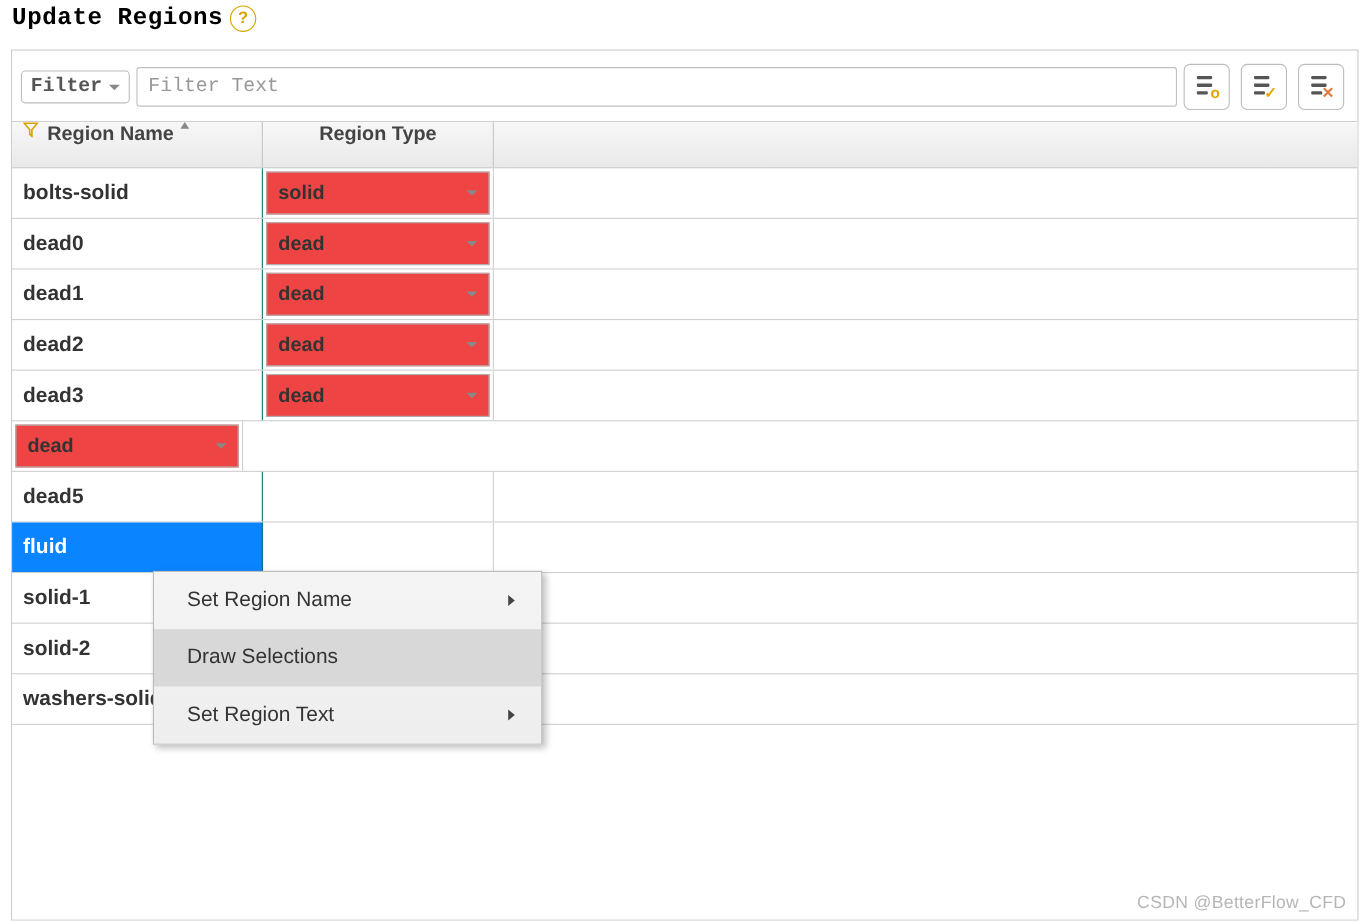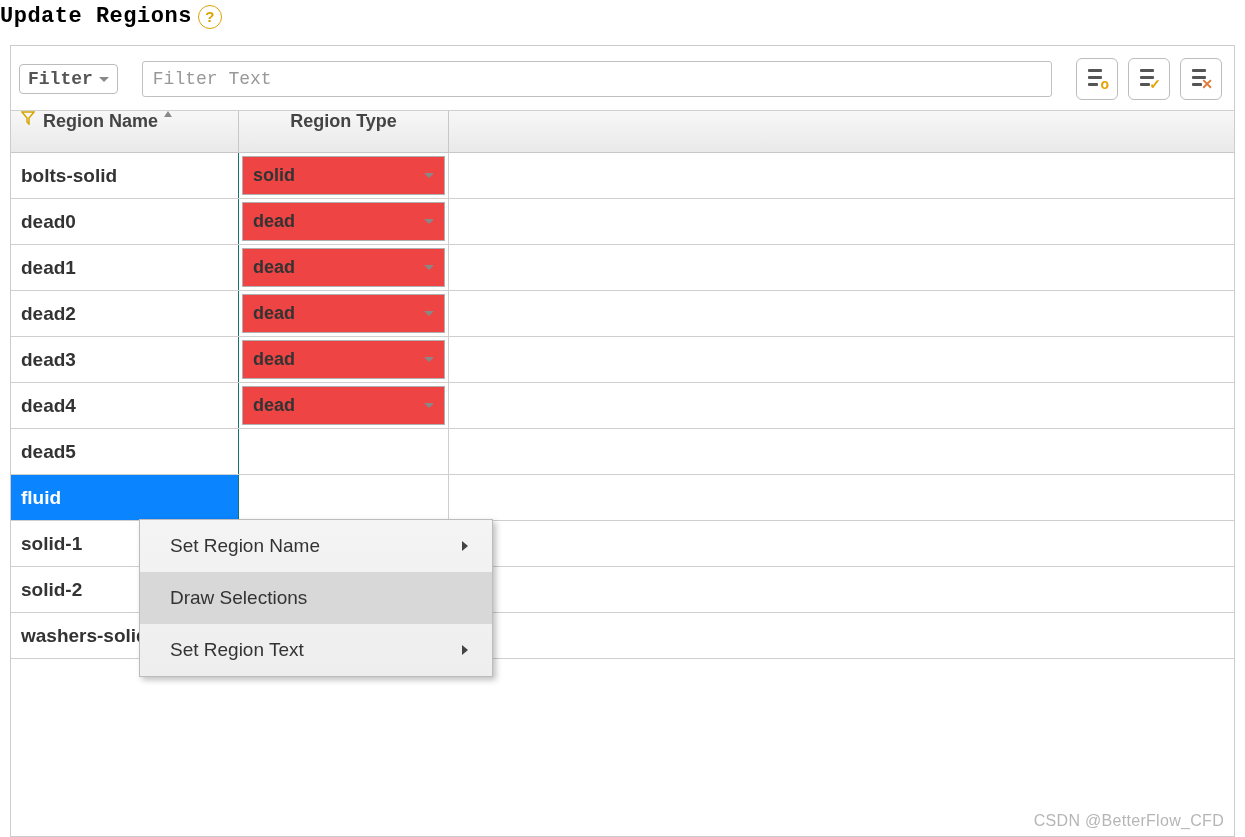--- a/index.html
+++ b/index.html
@@ -9,21 +9,21 @@
       background: #ffffff;
       color: #333;
       width: 1245px;
       height: 837px;
       position: relative;
       overflow: hidden;
     }
     .title-bar {
       display: flex;
       align-items: center;
-      padding: 4px 2px 8px 0;
+      padding: 4px 2px 8px 11px;
       gap: 6px;
     }
     .title-text {
       font-family: "Courier New", monospace;
       font-size: 22px;
       font-weight: bold;
       color: #000;
       letter-spacing: 0.5px;
     }
     .help-badge {
@@ -42,21 +42,21 @@
     .panel {
       margin: 8px 10px 0 10px;
       border: 1px solid #ccc;
       background: #fff;
       height: 792px;
       position: relative;
     }
     .filter-row {
       display: flex;
       align-items: center;
-      gap: 24px;
+      gap: 6px;
       padding: 12px 12px 10px 8px;
     }
     .filter-btn {
       display: flex;
       align-items: center;
       gap: 6px;
       border: 1px solid #bcbcbc;
       border-radius: 4px;
       padding: 4px 8px;
       font-family: "Courier New", monospace;
@@ -333,21 +333,20 @@
         <div class="row">
           <div class="cell-name">dead3</div>
           <div class="cell-type">
             <div class="combo">
               <span>dead</span>
               <span class="chev-down"></span>
             </div>
           </div>
         </div>
         <div class="row">
-          <div class="cell-name">dead4</div>
           <div class="cell-type">
             <div class="combo">
               <span>dead</span>
               <span class="chev-down"></span>
             </div>
           </div>
         </div>
         <div class="row">
           <div class="cell-name">dead5</div>
           <div class="cell-type">

